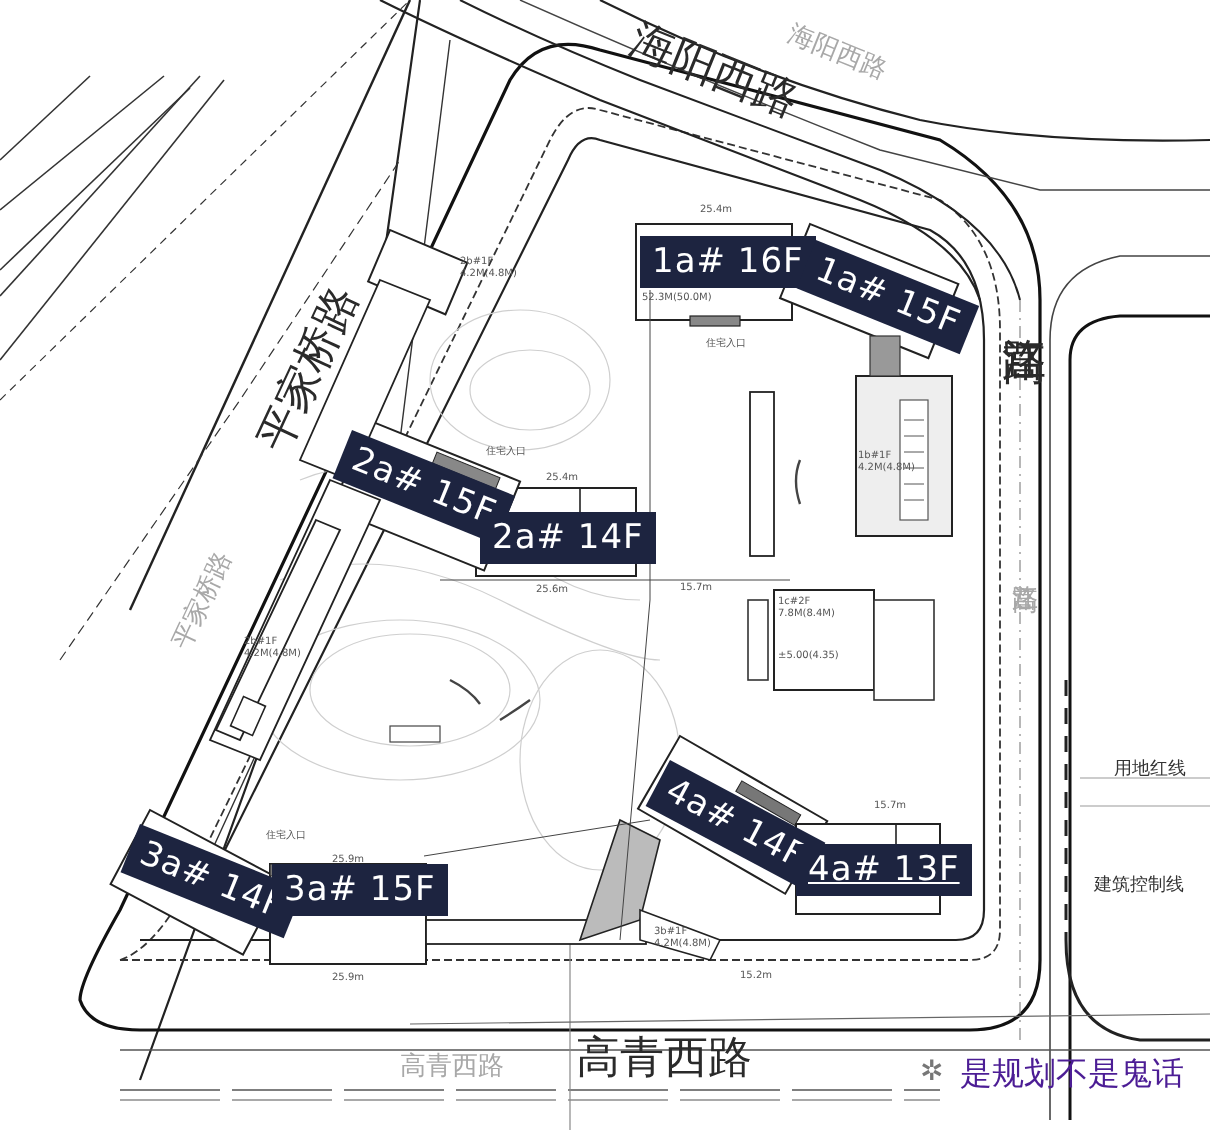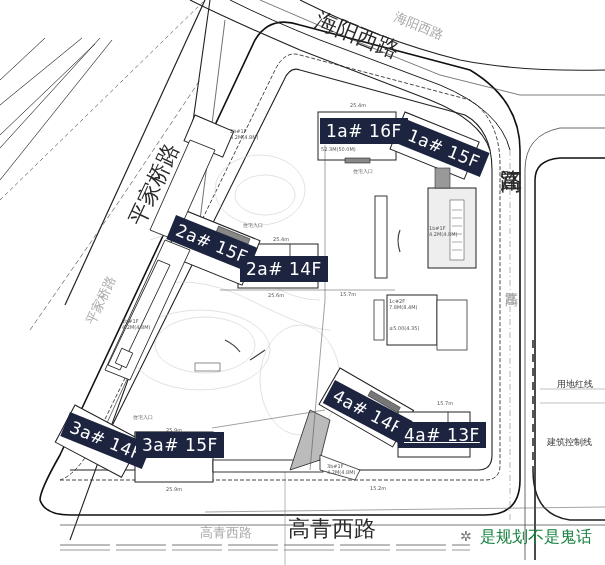--- a/index.html
+++ b/index.html
@@ -4,21 +4,21 @@
 <style>
   html, body { margin:0; padding:0; background:#ffffff; }
   body { width:605px; height:565px; overflow:hidden; position:relative; font-family:"DejaVu Sans", sans-serif; }
   #plan { position:absolute; left:0; top:0; width:605px; height:565px; }
   .lbl { position:absolute; background:#1d2440; color:#ffffff; font-family:"DejaVu Sans", sans-serif; font-size:17px; letter-spacing:0.5px; white-space:nowrap; padding:3px 6px; line-height:20px; transform-origin:left top; }
   .road { position:absolute; color:#2a2a2a; font-family:"DejaVu Sans", sans-serif; white-space:nowrap; }
   .road-faint { color:#a8a8a8; }
   .vert { writing-mode:vertical-rl; text-orientation:upright; }
   .legend-text { position:absolute; font-size:9px; color:#333; white-space:nowrap; }
   .small { position:absolute; font-size:5px; color:#555; white-space:nowrap; font-family:"DejaVu Sans", sans-serif; }
-  .watermark { position:absolute; font-size:16px; color:#15803d; white-space:nowrap; }
+  .watermark { position:absolute; font-size:16px; color:#4c1d95; white-space:nowrap; }
 </style>
 </head>
 <body>
 
 <svg id="plan" viewBox="0 0 605 565" xmlns="http://www.w3.org/2000/svg">
 
   <g stroke="#333" stroke-width="0.8" fill="none">
     <line x1="0" y1="80" x2="45" y2="38"></line>
     <line x1="0" y1="105" x2="82" y2="38"></line>
     <line x1="0" y1="148" x2="100" y2="38"></line>

